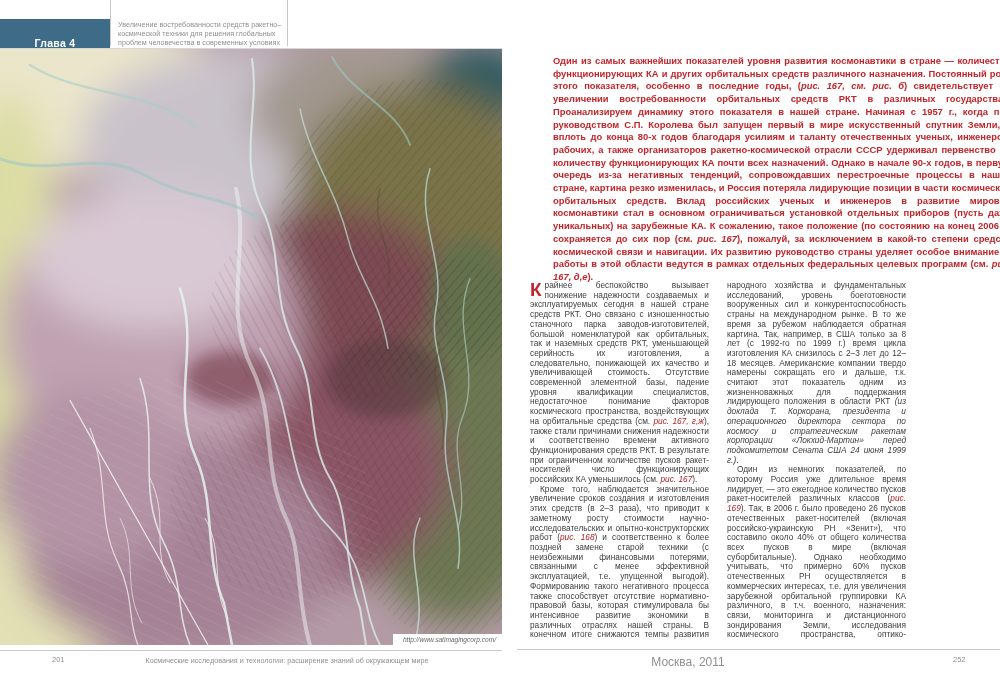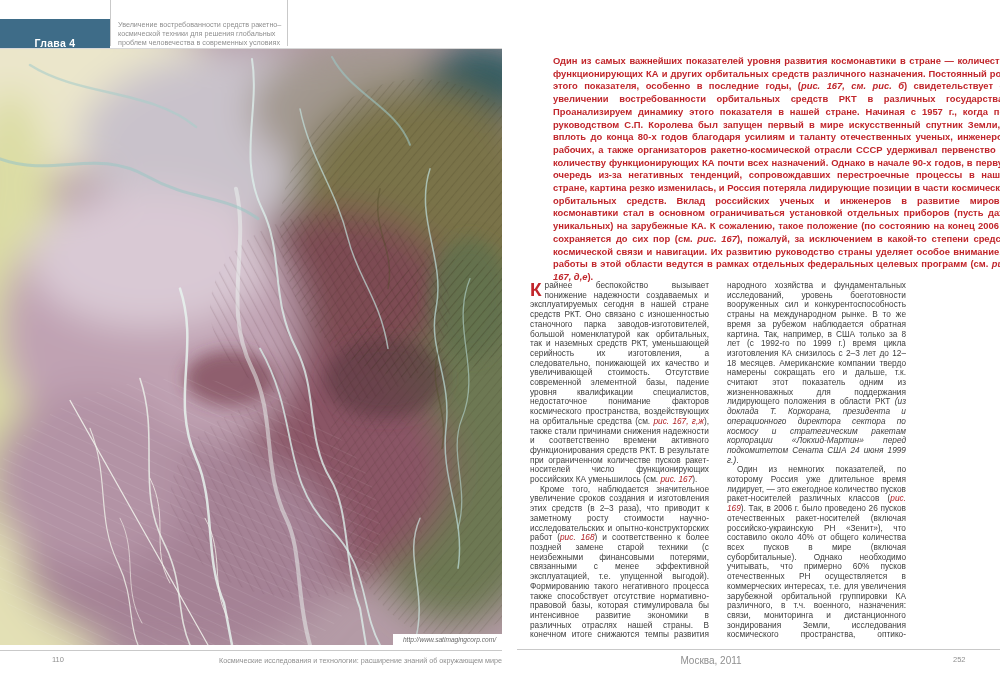--- a/index.html
+++ b/index.html
@@ -54,26 +54,26 @@
   }
   .seg-i{font-style:italic}
   .seg-ref{font-style:italic;font-weight:normal;color:var(--ref-red)}
   
   .hrule{position:absolute;height:1px;background:var(--rule)}
   .hrule.left{left:0;top:650px;width:502px}
   .hrule.right{left:517px;top:649px;width:483px}
   .pagenum{position:absolute;top:655px;font-size:7.5px;color:var(--muted)}
   .pagenum.l{left:52px}.pagenum.r{left:953px}
   .footer-title{
-    position:absolute;left:72px;top:656px;width:430px;text-align:right;
+    position:absolute;left:72px;top:656px;width:430px;text-align:center;
     font-size:7.2px;color:var(--muted);
   }
   .footer-imprint{
-    position:absolute;left:517px;top:655px;width:388px;text-align:center;
-    font-size:10px;color:var(--muted);
+    position:absolute;left:494px;top:655px;width:388px;text-align:center;
+    font-size:12px;color:var(--muted);
   }
 </style>
 </head>
 <body>
 
 <div>
 
   <div class="chapter-box">
     <span>Глава 4</span>
   </div>
@@ -155,18 +155,18 @@
   <div class="intro"><span>Один из самых важнейших показателей уровня развития космонавтики в стране — количество функционирующих КА и других орбитальных средств различного назначения. Постоянный рост этого показателя, особенно в последние годы, (</span><span class="seg-i">рис. 167, см. рис. б</span><span>) свидетельствует об увеличении востребованности орбитальных средств РКТ в различных государствах. Проанализируем динамику этого показателя в нашей стране. Начиная с 1957 г., когда под руководством С.П. Королева был запущен первый в мире искусственный спутник Земли, и вплоть до конца 80-х годов благодаря усилиям и таланту отечественных ученых, инженеров, рабочих, а также организаторов ракетно-космической отрасли СССР удерживал первенство по количеству функционирующих КА почти всех назначений. Однако в начале 90-х годов, в первую очередь из-за негативных тенденций, сопровождавших перестроечные процессы в нашей стране, картина резко изменилась, и Россия потеряла лидирующие позиции в части космических орбитальных средств. Вклад российских ученых и инженеров в развитие мировой космонавтики стал в основном ограничиваться установкой отдельных приборов (пусть даже уникальных) на зарубежные КА. К сожалению, такое положение (по состоянию на конец 2006 г.) сохраняется до сих пор (см. </span><span class="seg-i">рис. 167</span><span>), пожалуй, за исключением в какой-то степени средств космической связи и навигации. Их развитию руководство страны уделяет особое внимание, и работы в этой области ведутся в рамках отдельных федеральных целевых программ (см. </span><span class="seg-i">рис. 167, д,е</span><span>).</span></div>
 
   <div class="cols">
     <p><span class="dropcap">К</span><span><span>райнее беспокойство вызывает понижение надежности создаваемых и эксплуатируемых сегодня в нашей стране средств РКТ. Оно связано с изношенностью станочного парка заводов-изготовителей, большой номенклатурой как орбитальных, так и наземных средств РКТ, уменьшающей серийность их изготовления, а следовательно, понижающей их качество и увеличивающей стоимость. Отсутствие современной элементной базы, падение уровня квалификации специалистов, недостаточное понимание факторов космического пространства, воздействующих на орбитальные средства (см. </span><span class="seg-ref">рис. 167, г,ж</span><span>), также стали причинами снижения надежности и соответственно времени активного функционирования средств РКТ. В результате при ограниченном количестве пусков ракет-носителей число функционирующих российских КА уменьшилось (см. </span><span class="seg-ref">рис. 167</span><span>).</span></span></p>
     <p class="indent"><span>Кроме того, наблюдается значительное увеличение сроков создания и изготовления этих средств (в 2–3 раза), что приводит к заметному росту стоимости научно-исследовательских и опытно-конструкторских работ (</span><span class="seg-ref">рис. 168</span><span>) и соответственно к более поздней замене старой техники (с неизбежными финансовыми потерями, связанными с менее эффективной эксплуатацией, т.е. упущенной выгодой). Формированию такого негативного процесса также способствует отсутствие нормативно-правовой базы, которая стимулировала бы интенсивное развитие экономики в различных отраслях нашей страны. В конечном итоге снижаются темпы развития народного хозяйства и фундаментальных исследований, уровень боеготовности вооруженных сил и конкурентоспособность страны на международном рынке. В то же время за рубежом наблюдается обратная картина. Так, например, в США только за 8 лет (с 1992-го по 1999 г.) время цикла изготовления КА снизилось с 2–3 лет до 12–18 месяцев. Американские компании твердо намерены сокращать его и дальше, т.к. считают этот показатель одним из жизненноважных для поддержания лидирующего положения в области РКТ </span><span class="seg-i">(из доклада Т. Коркорана, президента и операционного директора сектора по космосу и стратегическим ракетам корпорации «Локхид-Мартин» перед подкомитетом Сената США 24 июня 1999 г.)</span><span>.</span></p>
     <p class="indent"><span>Один из немногих показателей, по которому Россия уже длительное время лидирует, — это ежегодное количество пусков ракет-носителей различных классов (</span><span class="seg-ref">рис. 169</span><span>). Так, в 2006 г. было проведено 26 пусков отечественных ракет-носителей (включая российско-украинскую РН «Зенит»), что составило около 40% от общего количества всех пусков в мире (включая суборбитальные). Однако необходимо учитывать, что примерно 60% пусков отечественных РН осуществляется в коммерческих интересах, т.е. для увеличения зарубежной орбитальной группировки КА различного, в т.ч. военного, назначения: связи, мониторинга и дистанционного зондирования Земли, исследования космического пространства, оптико-электронной и радиолокационной разведки и др. (см. </span></p>
   </div>
 
   <div class="hrule left"></div>
   <div class="hrule right"></div>
-  <div class="pagenum l">110</div>
+  <div class="pagenum l">201</div>
   <div class="footer-title">Космические исследования и технологии: расширение знаний об окружающем мире</div>
   <div class="footer-imprint">Москва, 2011</div>
   <div class="pagenum r">252</div>
 
 </div>
 
 </body></html>

